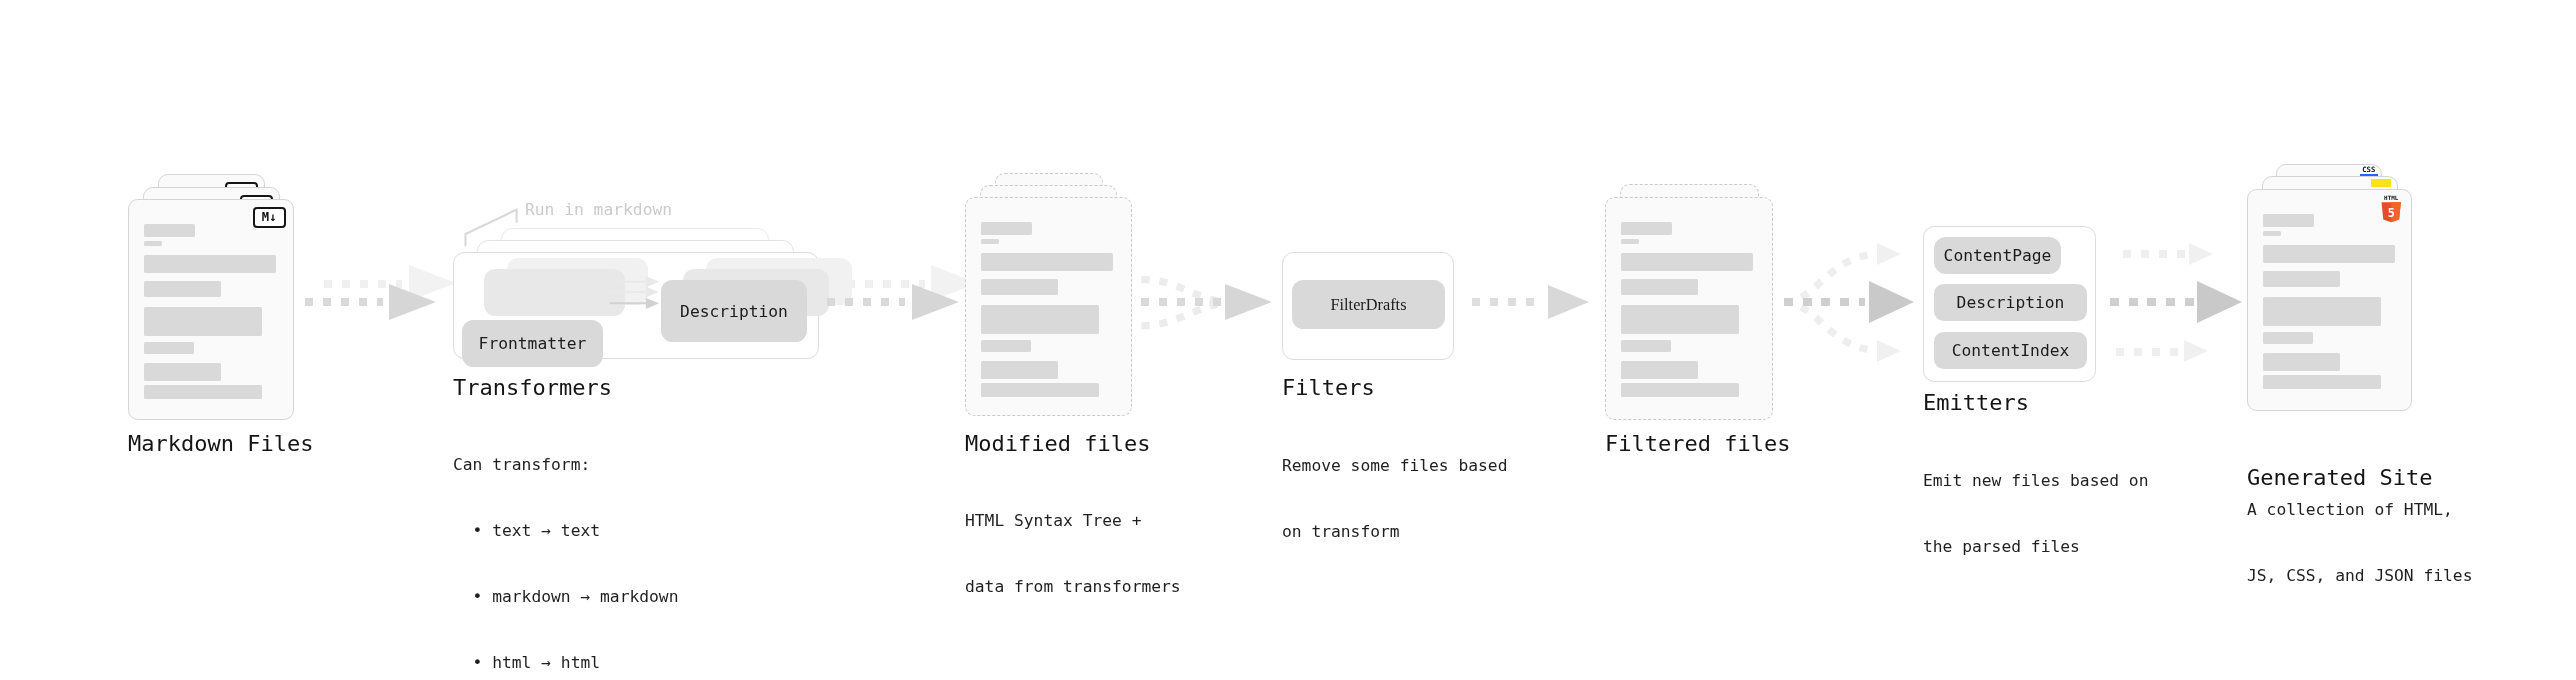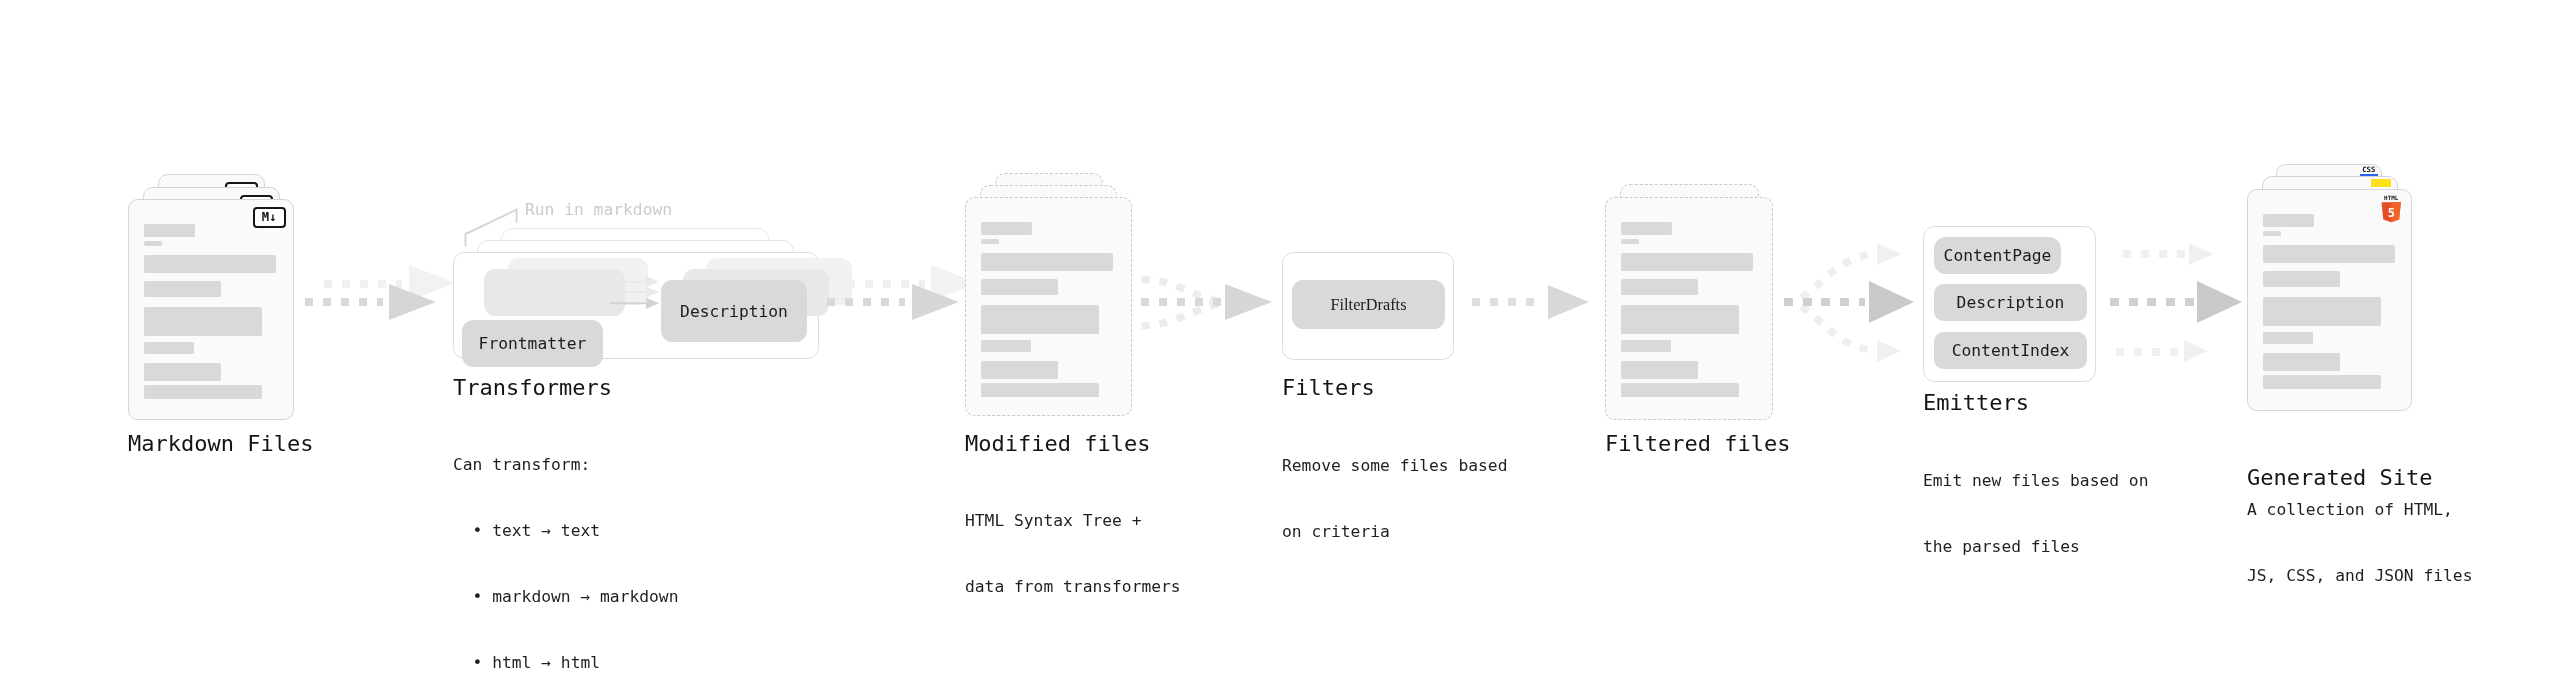--- a/index.html
+++ b/index.html
@@ -151,21 +151,21 @@
     <div class="dash dash-std" style="left:1141px;top:298px;width:81px;"></div>
     <div class="head head-std" style="left:1225px;top:284px;"></div>
   </div>
 
   <div>
     <div class="outline-box" style="left:1282px;top:252px;width:172px;height:108px;"></div>
     <div class="chip" style="left:1292px;top:280px;width:153px;height:49px;font-family:Liberation Serif, serif;">FilterDrafts</div>
     <div class="node-title" style="left:1282px;top:375px;">Filters</div>
     <div class="node-desc" style="left:1282px;top:411px;">
       <div>Remove some files based</div>
-      <div>on criteria</div>
+      <div>on transform</div>
     </div>
   </div>
 
   <div>
     <div class="dash dash-single" style="left:1472px;top:298px;width:72px;"></div>
     <div class="head head-single" style="left:1548px;top:285px;"></div>
   </div>
 
   <div>
     <div class="card dashed" style="left:1620px;top:184px;width:139px;height:49px;"></div>

